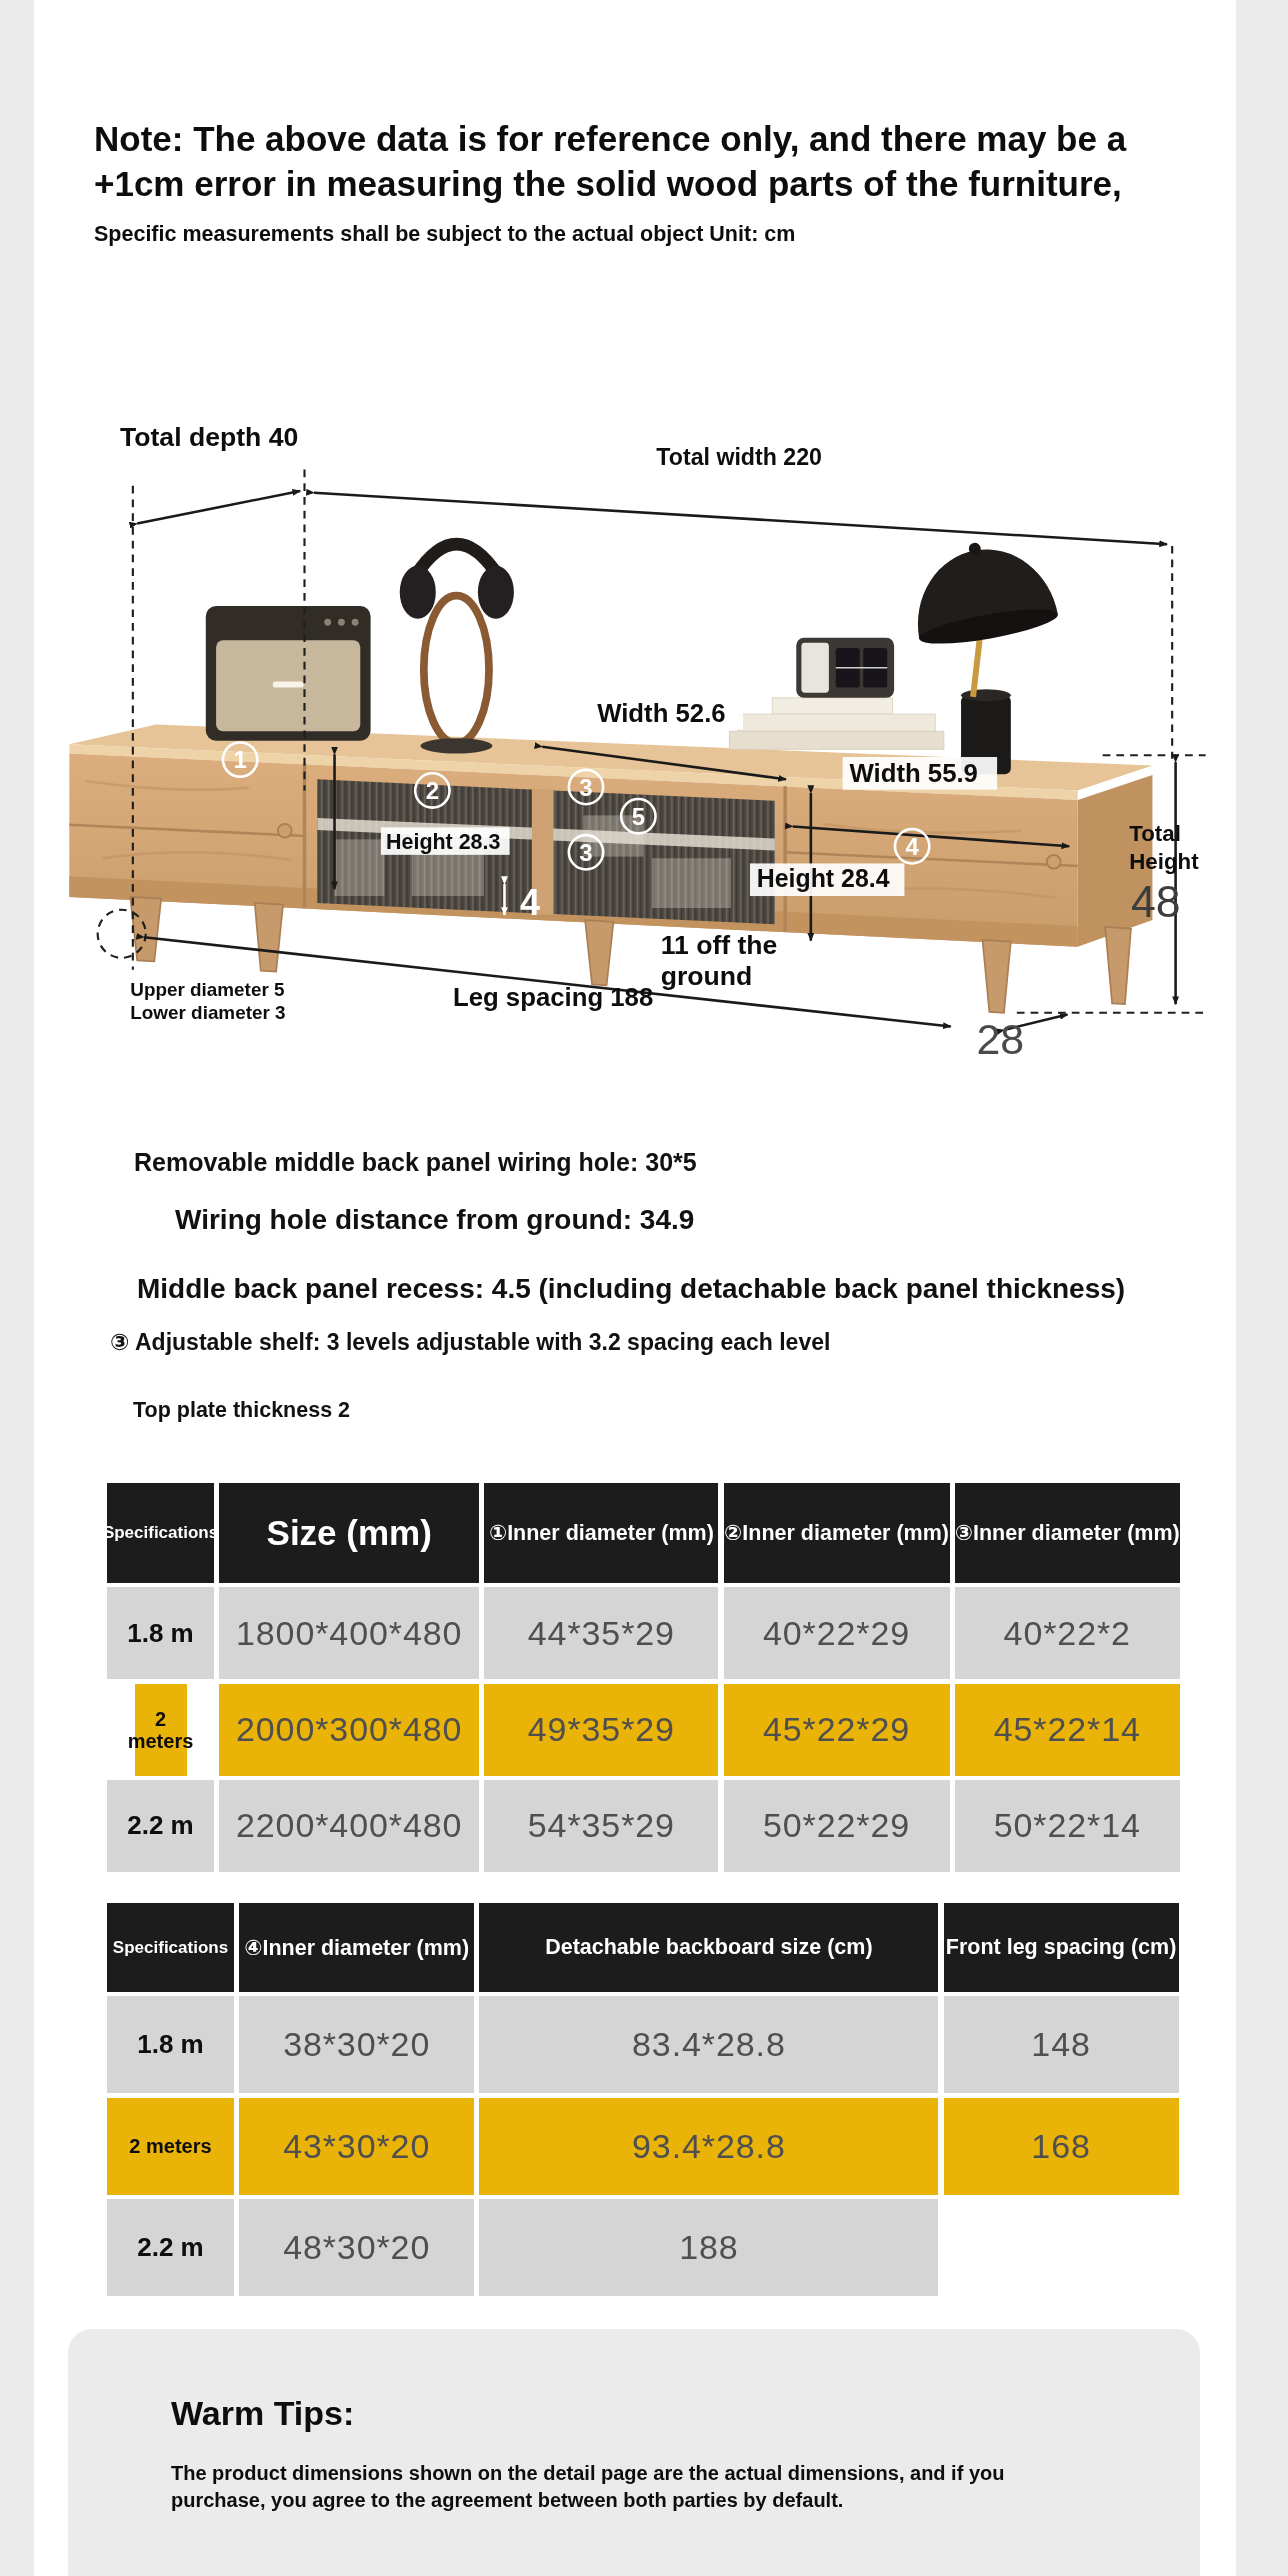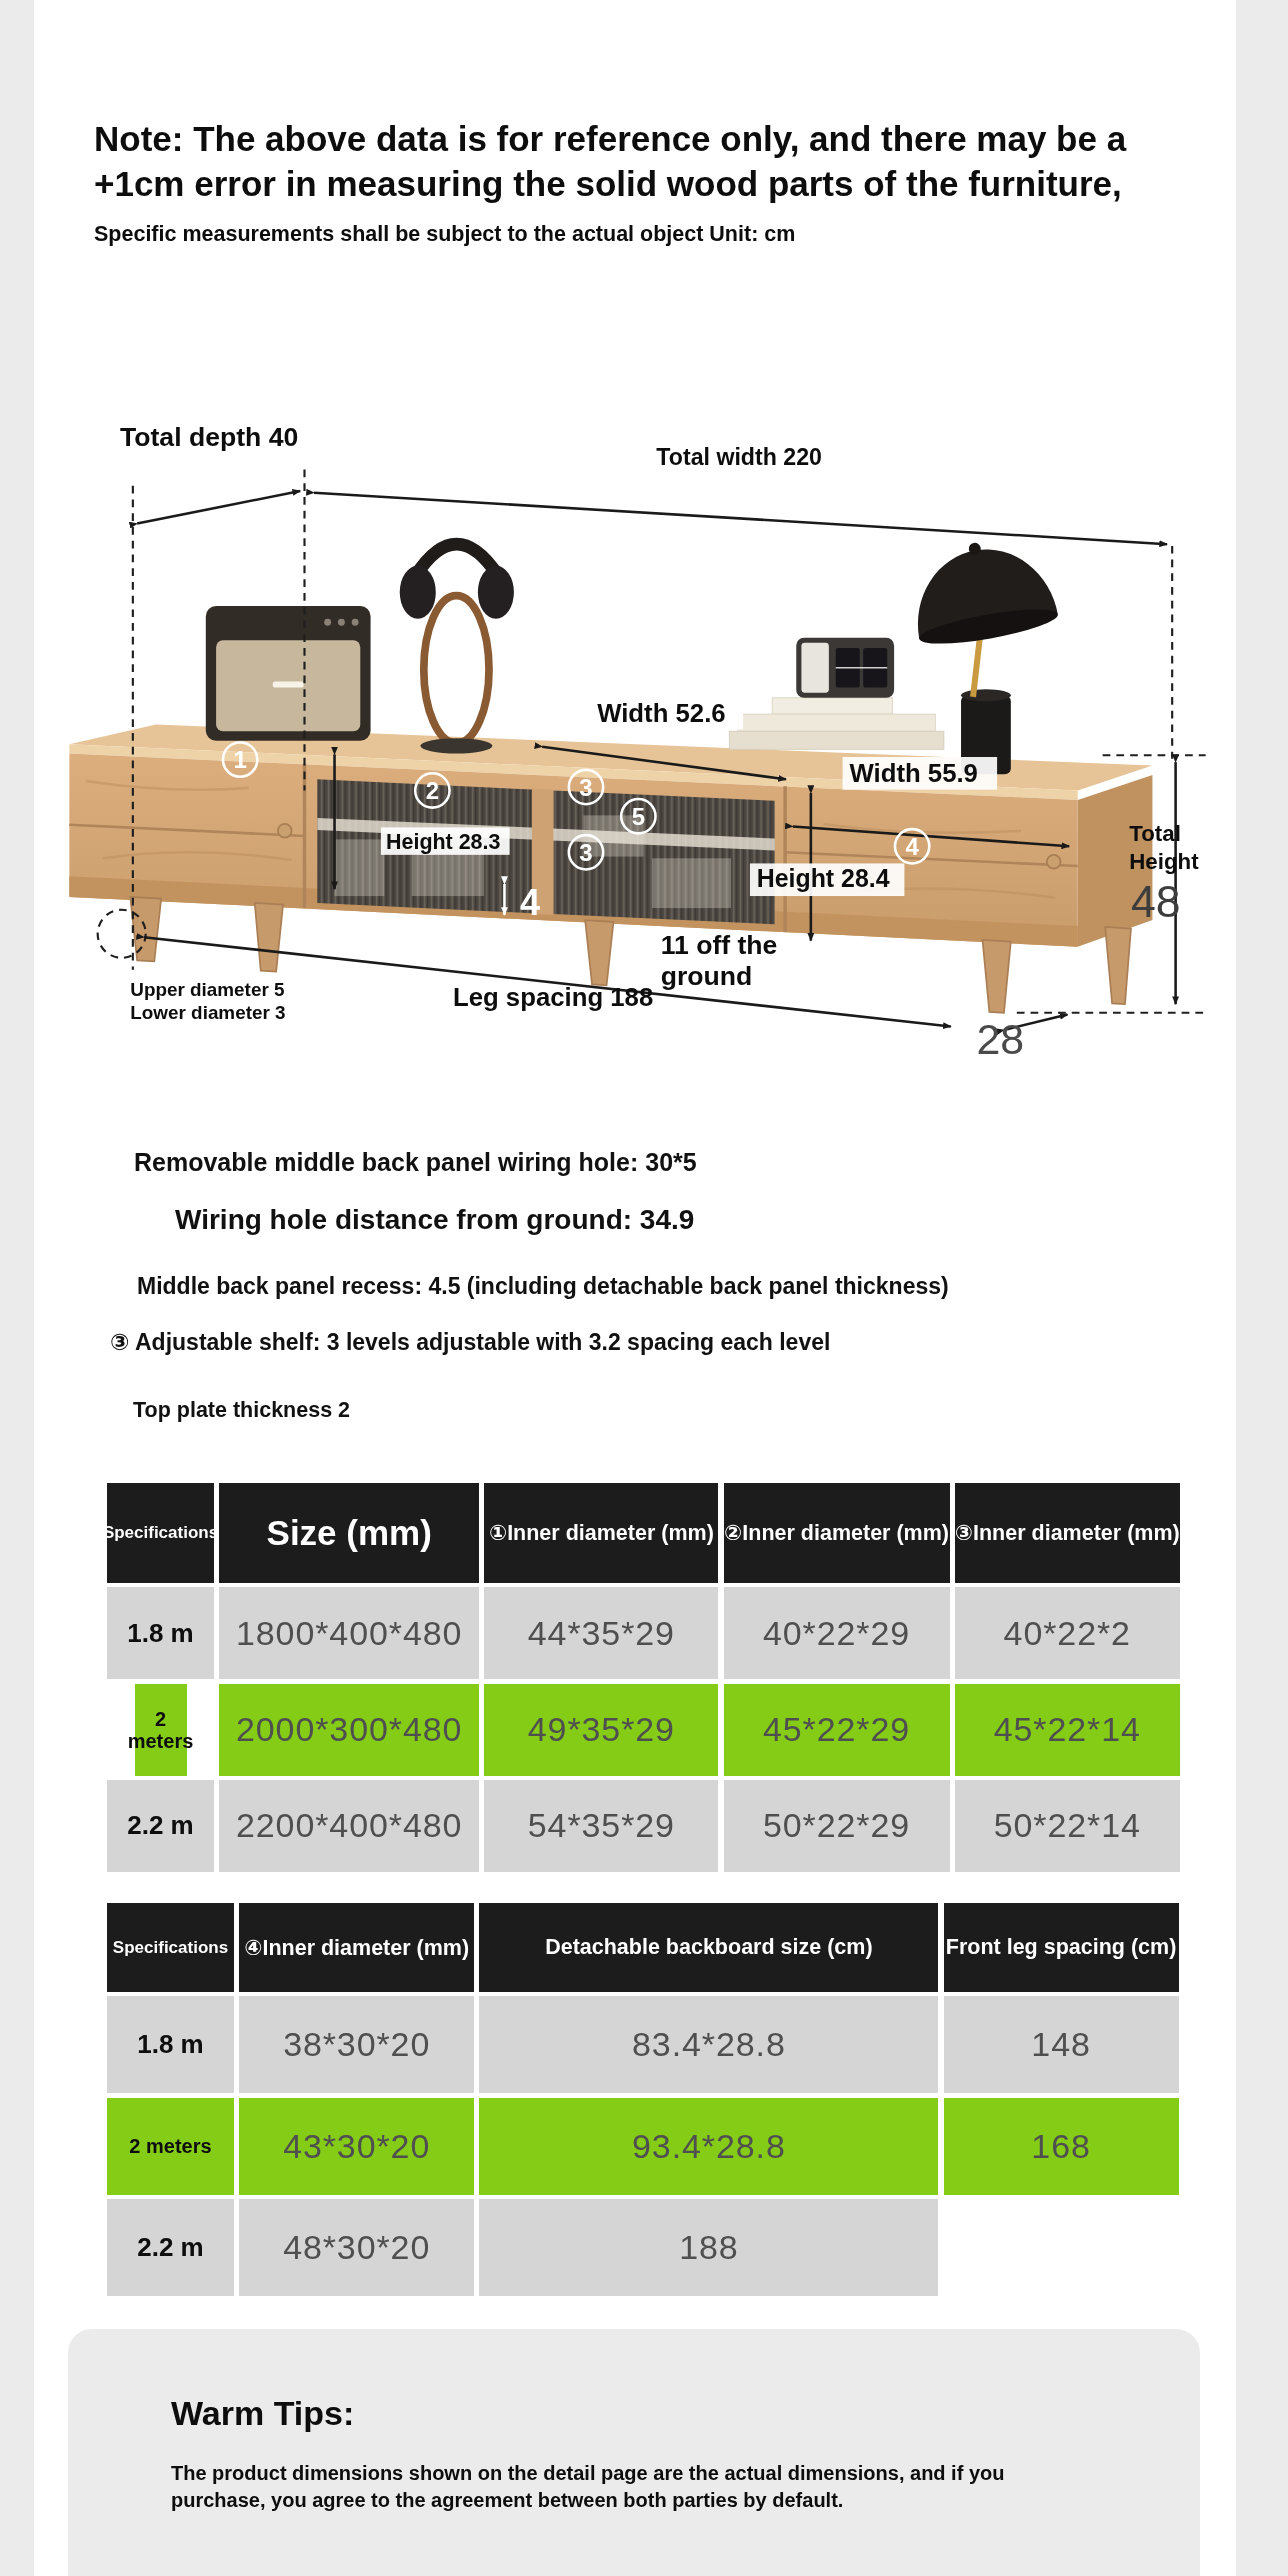--- a/index.html
+++ b/index.html
@@ -23,33 +23,33 @@
     left:60px;top:222px;width:1030px;
     font-size:21.5px;font-weight:800;color:#0d0d0d;
   }
   
   #diagram{left:17px;top:412px;}
   svg text{font-family:"Liberation Sans","DejaVu Sans",sans-serif;}
   
   .spec-note{font-weight:800;color:#111;white-space:nowrap;}
   #sn0{left:100px;top:1148px;font-size:25px;}
   #sn1{left:97px;top:1204px;font-size:28px;margin-left:44px;}
-  #sn2{left:103px;top:1273px;font-size:23px;}
+  #sn2{left:103px;top:1273px;font-size:28px;}
   #sn3{left:76px; top:1329px;font-size:23px;}
   #sn4{left:99px;top:1398px;font-size:21.5px;}
   
   .spec-table{display:grid;background:#ffffff;gap:4.3px 5.2px;}
   #table1{left:73px;top:1483px;grid-template-columns:107px 260px 234px 226px 225px;grid-template-rows:100px 92px 92px 92px;}
   #table2{left:73px;top:1903px;grid-template-columns:127px 235px 459px 235px;grid-template-rows:89px 97px 97px 97px;}
   .cell{display:flex;align-items:center;justify-content:center;text-align:center;}
   .th{background:#1c1c1c;color:#ffffff;font-weight:800;font-size:21.5px;}
   .th-small{font-size:17px;}
   .th-big{font-size:35px;}
   .row-g{background:#d5d5d5;}
-  .row-w{background:#84cc16;}
+  .row-w{background:#eab308;}
   .spec-cell{font-size:26px;font-weight:800;color:#0e0e0e;}
   .spec-cell.small{font-size:20px;line-height:1.1;}
   .data-cell{font-size:34px;font-weight:400;color:#4f4f4f;letter-spacing:0.9px;}
   
   #warm-tips{
     left:34px;top:2329px;width:1132px;height:283px;
     background:#ebebeb;border-radius:24px;
   }
   #warm-title{left:103px;top:65px;font-size:34px;font-weight:800;color:#0d0d0d;}
   #warm-body{left:103px;top:131px;width:919px;font-size:20px;font-weight:800;line-height:1.36;color:#0d0d0d;}

